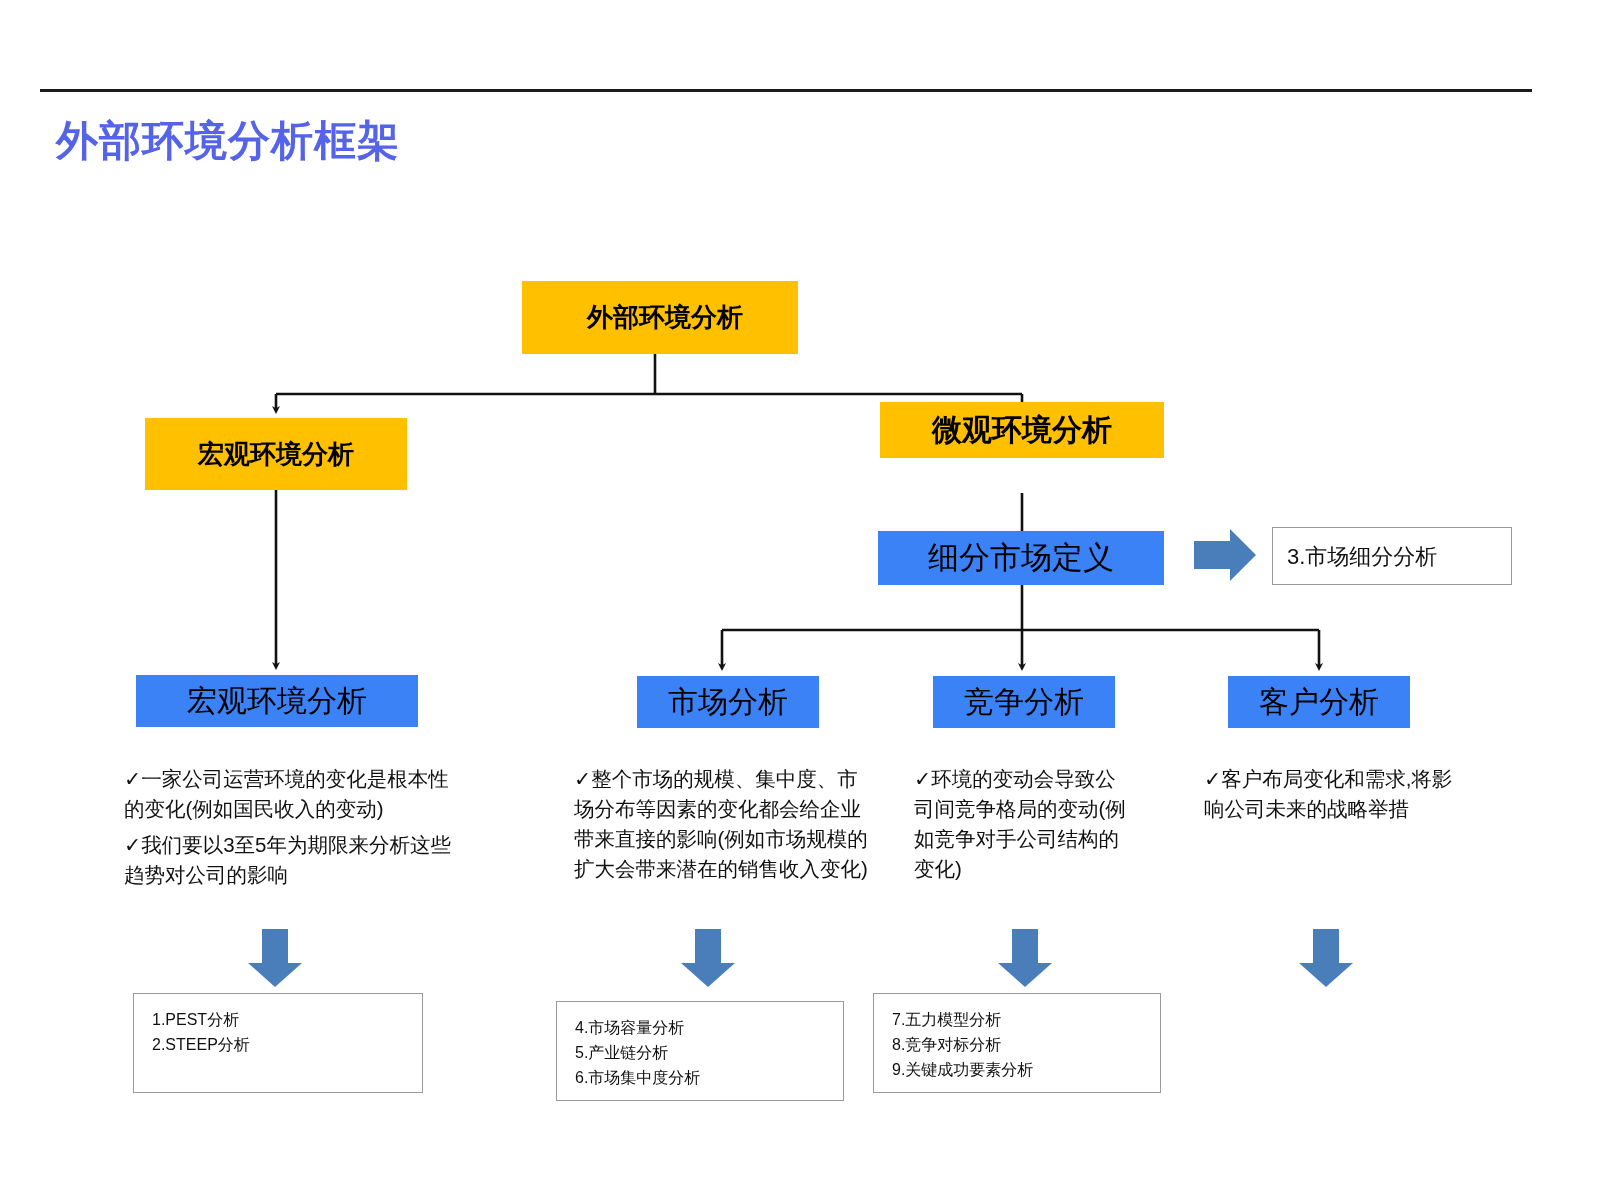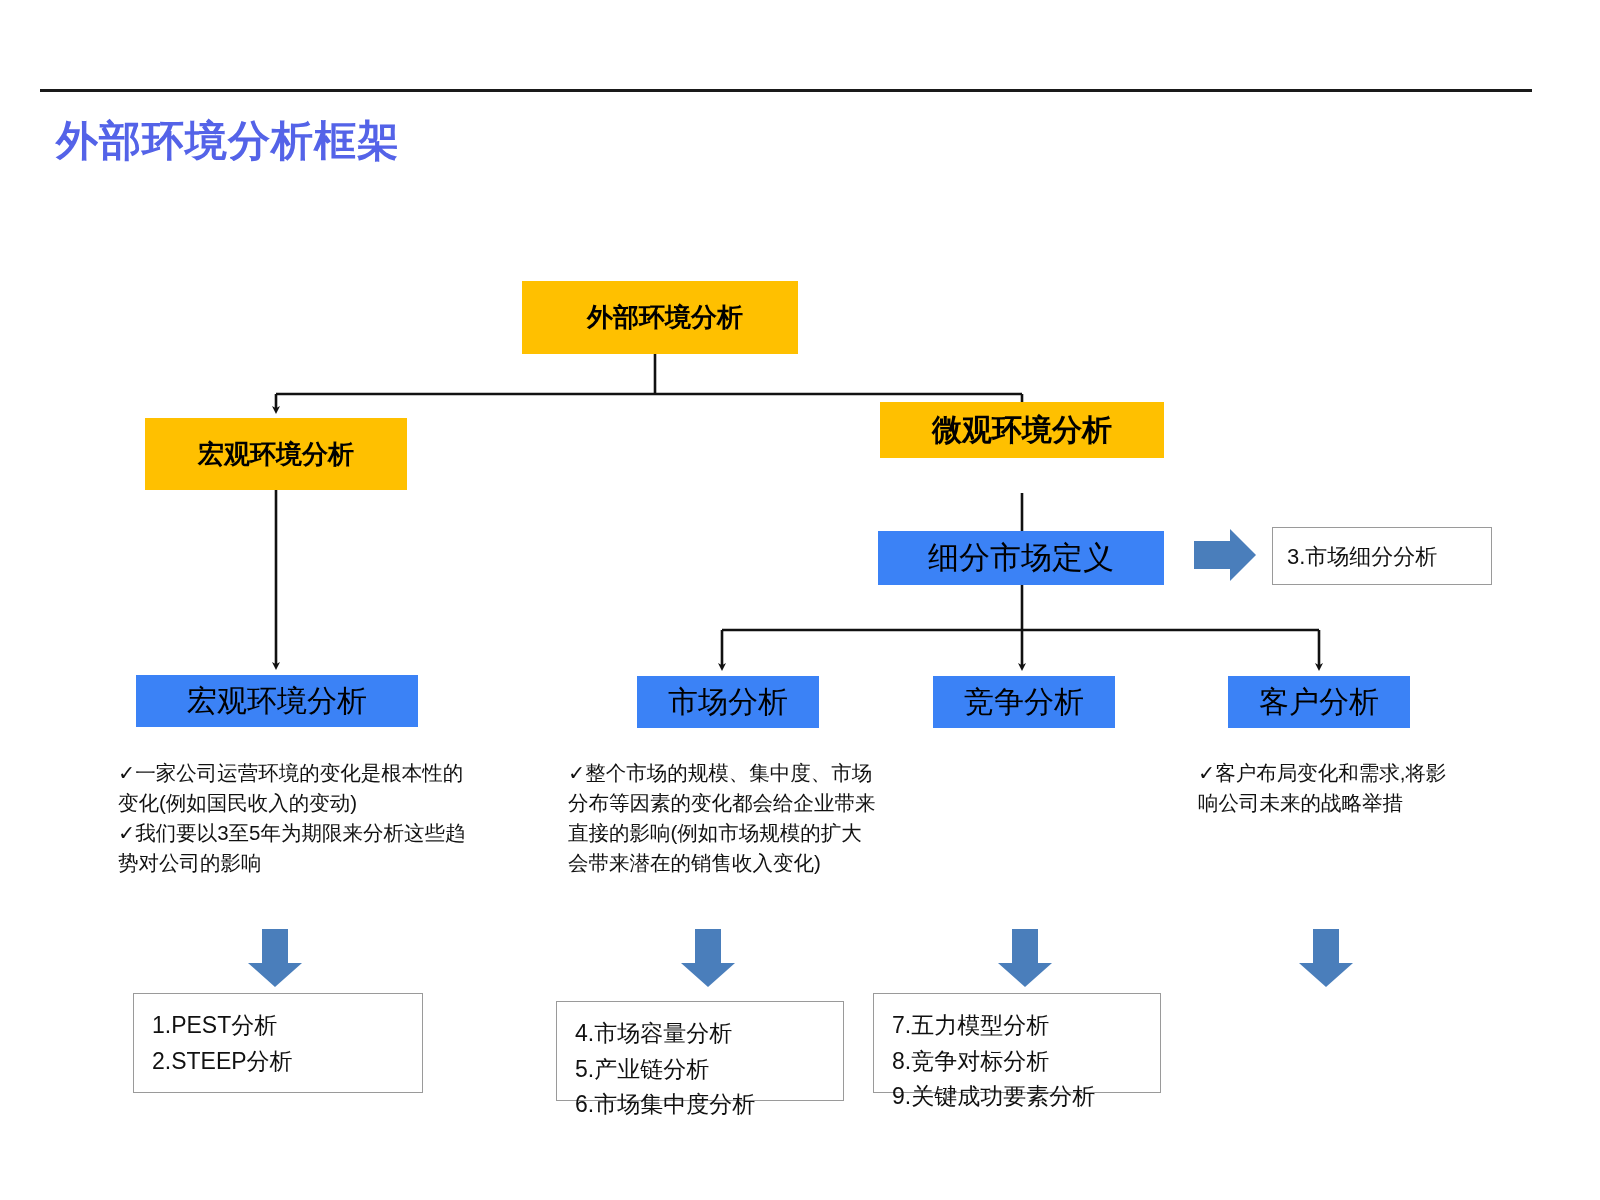--- a/index.html
+++ b/index.html
@@ -31,38 +31,38 @@
   .box{position:absolute;display:flex;align-items:center;justify-content:center;text-align:center;}
   .box-yellow{background:#FFC000;color:#000;font-weight:bold;}
   .box-purple{background:#3b82f6;color:#000;}
   .box-white{background:#ffffff;border:1px solid #9a9a9a;color:#111;display:block;text-align:left;}
 
   
   #b-root{left:522px;top:281px;width:266px;height:73px;font-size:26px;padding-left:10px;}
   #b-macro{left:145px;top:418px;width:262px;height:72px;font-size:26px;}
   #b-micro{left:880px;top:402px;width:284px;height:56px;font-size:30px;}
   #b-segdef{left:878px;top:531px;width:286px;height:54px;font-size:31px;}
-  #b-seg-out{left:1272px;top:527px;width:220px;height:58px;font-size:22px;padding:14px 0 0 14px;box-sizing:border-box;}
+  #b-seg-out{left:1272px;top:527px;width:240px;height:58px;font-size:22px;padding:14px 0 0 14px;box-sizing:border-box;}
 
   #p-macro{left:136px;top:675px;width:282px;height:52px;font-size:30px;}
   #p-market{left:637px;top:676px;width:182px;height:52px;font-size:30px;}
   #p-comp{left:933px;top:676px;width:182px;height:52px;font-size:30px;}
   #p-cust{left:1228px;top:676px;width:182px;height:52px;font-size:30px;}
 
   
   .desc{position:absolute;font-size:20.5px;line-height:1.47;color:#111;}
   #d1{left:118px;top:758px;width:355px;}
   #d2{left:568px;top:758px;width:310px;}
   #d3{left:908px;top:758px;width:230px;}
   #d4{left:1198px;top:758px;width:265px;}
-  .desc p{margin:0;text-indent:0;}
+  .desc p{margin:6px;text-indent:0;}
 
   
   .bbox{position:absolute;border:1px solid #9a9a9a;background:#fff;
-        font-size:23px;line-height:1.55;color:#111;padding:14px 0 0 18px;box-sizing:border-box;}
+        font-size:16px;line-height:1.55;color:#111;padding:14px 0 0 18px;box-sizing:border-box;}
   #bb1{left:133px;top:993px;width:290px;height:100px;}
   #bb2{left:556px;top:993px;width:288px;height:100px;margin-top:8px;}
   #bb3{left:873px;top:993px;width:288px;height:100px;}
   #bb4{left:1180px;top:993px;width:292px;height:100px;}
   .bbox div{white-space:nowrap;}
 
   
   svg#wires{position:absolute;left:0;top:0;width:1600px;height:1200px;pointer-events:none;}
 
   
@@ -125,20 +125,23 @@
   <div class="box box-purple" id="p-comp">竞争分析</div>
   <div class="box box-purple" id="p-cust">客户分析</div>
 
   <div class="desc" id="d1">
     <p>✓一家公司运营环境的变化是根本性的变化(例如国民收入的变动)</p>
     <p>✓我们要以3至5年为期限来分析这些趋势对公司的影响</p>
   </div>
   <div class="desc" id="d2">
     <p>✓整个市场的规模、集中度、市场分布等因素的变化都会给企业带来直接的影响(例如市场规模的扩大会带来潜在的销售收入变化)</p>
   </div>
+  <div class="desc" id="d3">
+    <p>✓环境的变动会导致公司间竞争格局的变动(例如竞争对手公司结构的变化)</p>
+  </div>
   <div class="desc" id="d4">
     <p>✓客户布局变化和需求,将影响公司未来的战略举措</p>
   </div>
 
   <svg class="darrow" id="da1" viewBox="0 0 60 62">
     <path d="M17,2 L43,2 L43,36 L57,36 L30,60 L3,36 L17,36 Z" fill="#4A7EBB"></path>
   </svg>
   <svg class="darrow" id="da2" viewBox="0 0 60 62">
     <path d="M17,2 L43,2 L43,36 L57,36 L30,60 L3,36 L17,36 Z" fill="#4A7EBB"></path>
   </svg>

